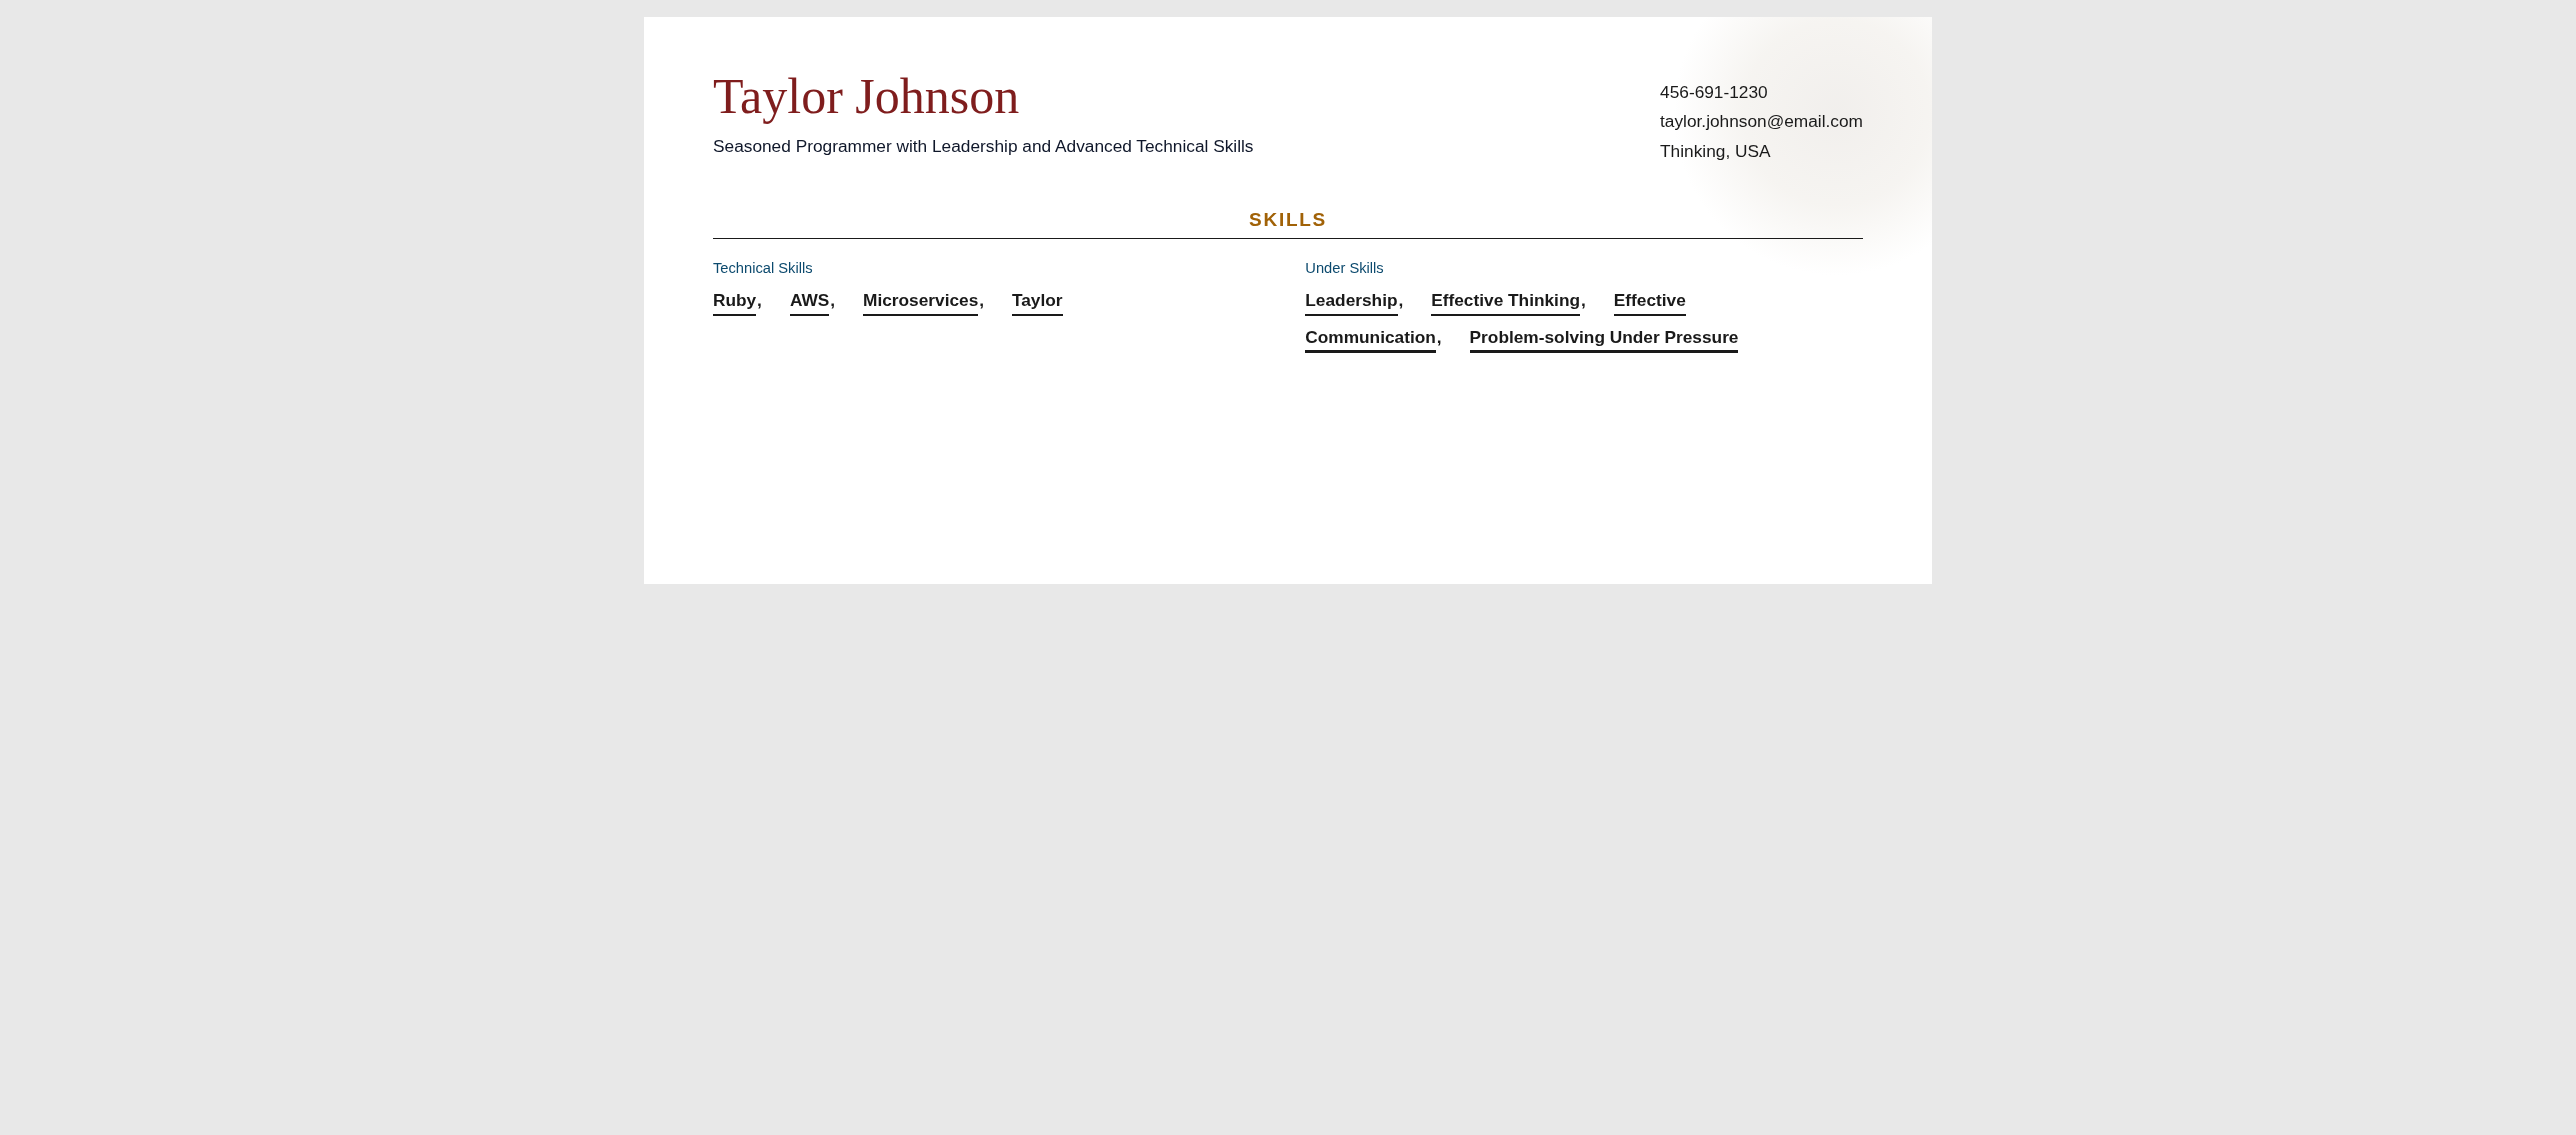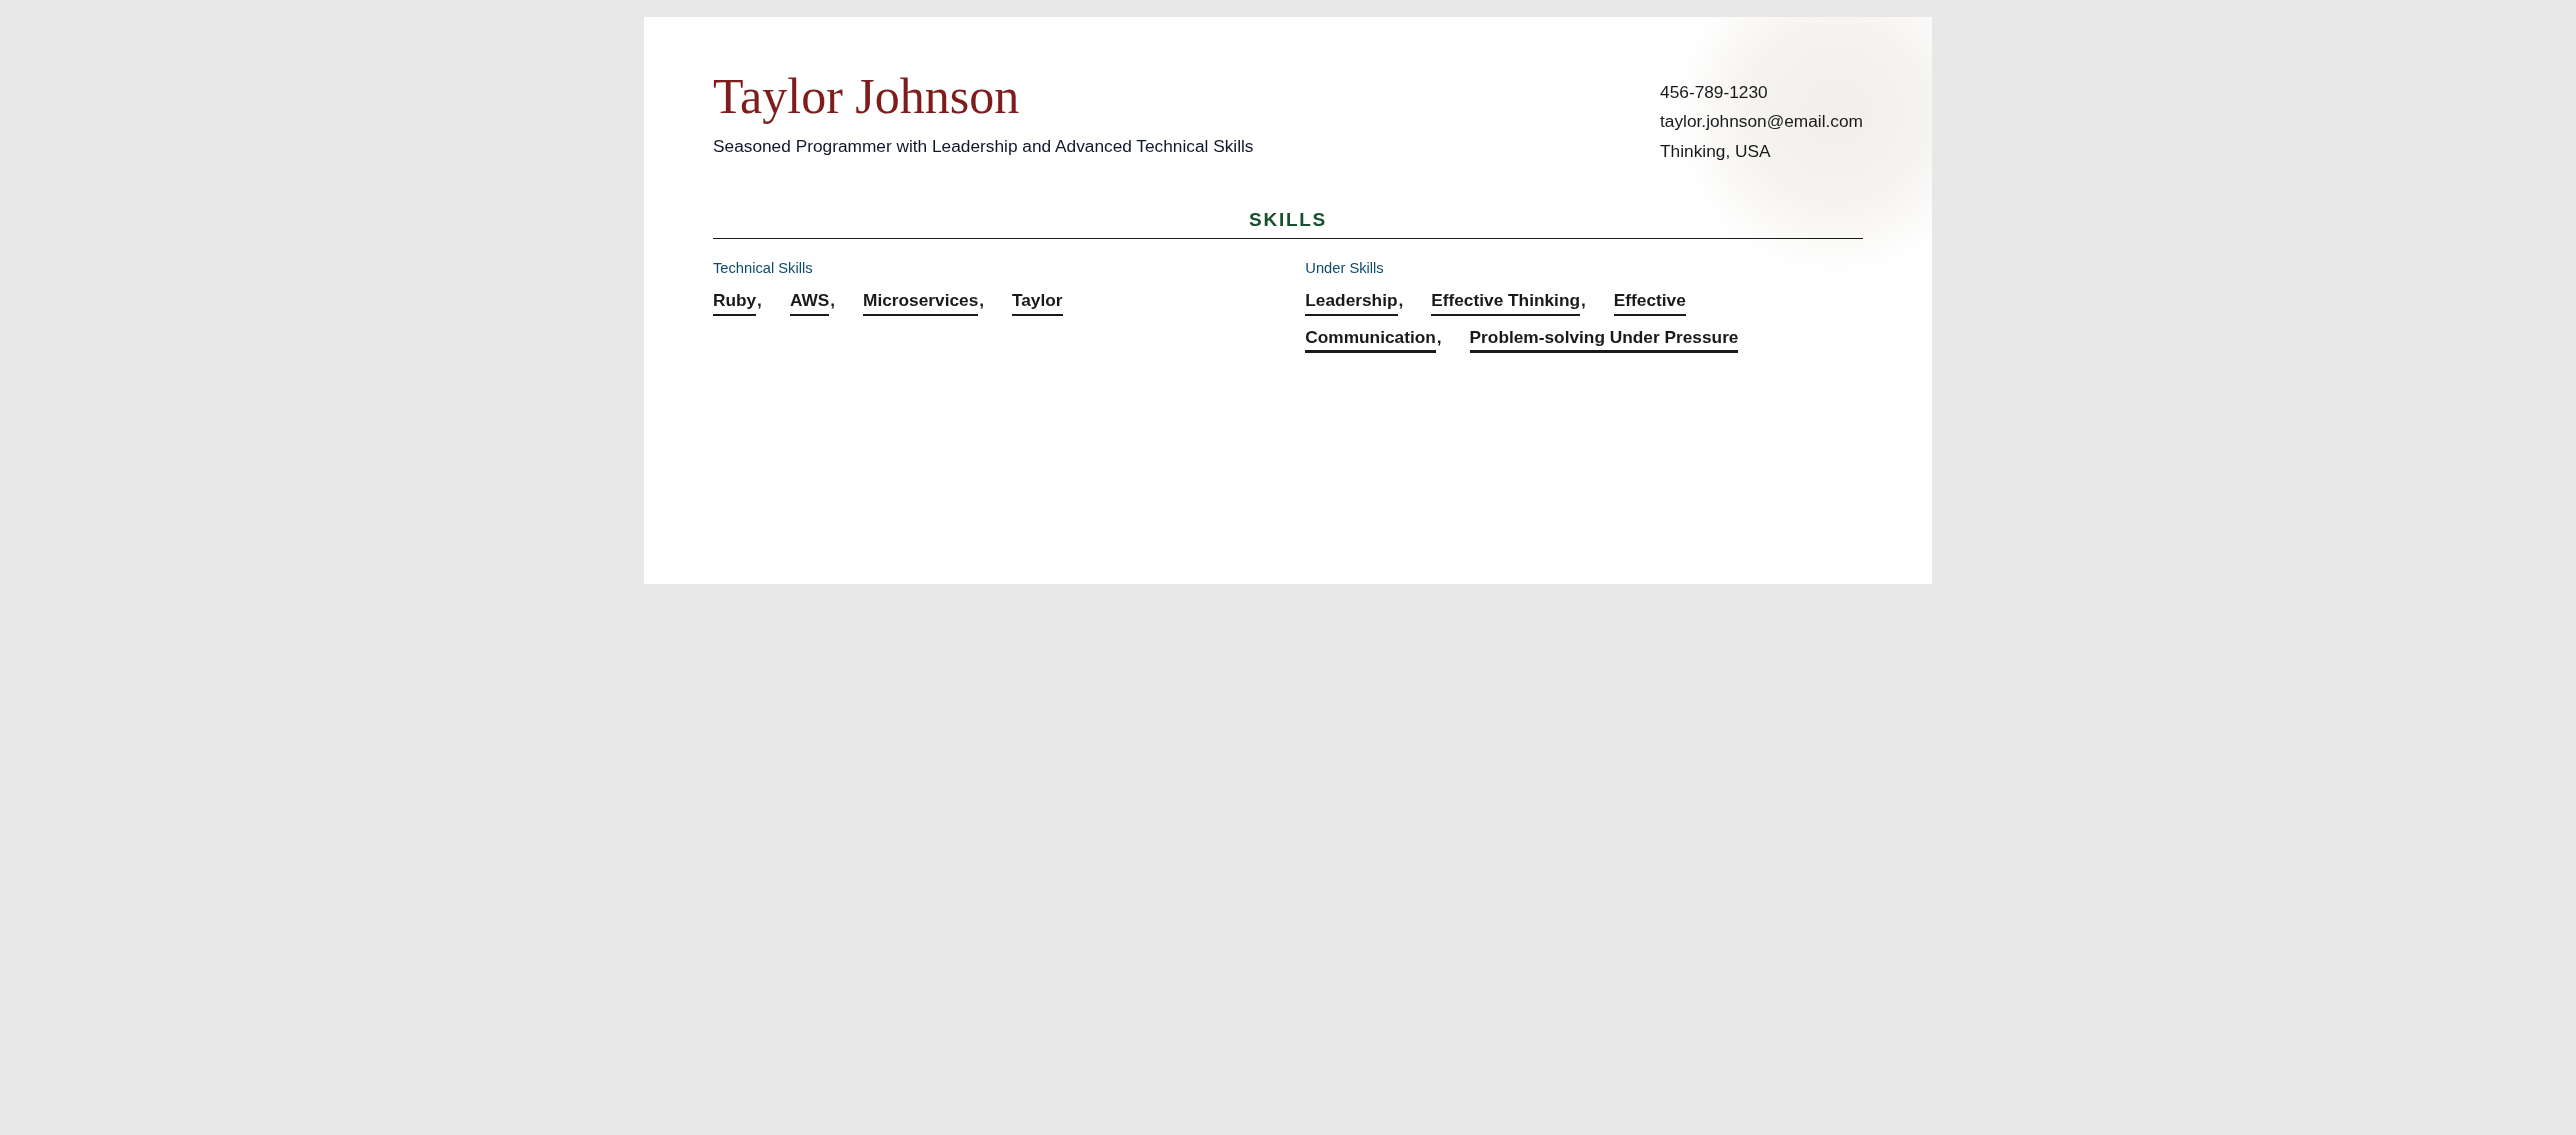--- a/index.html
+++ b/index.html
@@ -103,21 +103,21 @@
     .skills-section {
       position: relative;
       z-index: 1;
     }
 
     .section-title {
       text-align: center;
       font-size: 19px;
       font-weight: 700;
       letter-spacing: 1.7px;
-      color: #14532d;
+      color: #a16207;
       margin-bottom: 7px;
       font-family: Arial, sans-serif;
       text-transform: uppercase;
     }
 
     .section-divider {
       border: none;
       border-top: 1.7px solid #1a1a1a;
       margin-bottom: 21px;
     }
@@ -201,21 +201,21 @@
   <div class="page-number">1 of 1</div>
 
   <div class="resume-page">
 
     <div class="header-section">
       <div class="header-left">
         <h1 class="candidate-name">Taylor Johnson</h1>
         <p class="candidate-tagline">Seasoned Programmer with Leadership and Advanced Technical Skills</p>
       </div>
       <div class="header-right">
-        <div class="contact-item">456-789-1230</div>
+        <div class="contact-item">456-691-1230</div>
         <div class="contact-item">taylor.johnson@email.com</div>
         <div class="contact-item">Thinking, USA</div>
       </div>
     </div>
 
     <div class="skills-section">
       <h2 class="section-title">SKILLS</h2>
       <hr class="section-divider">
 
       <div class="skills-columns">

